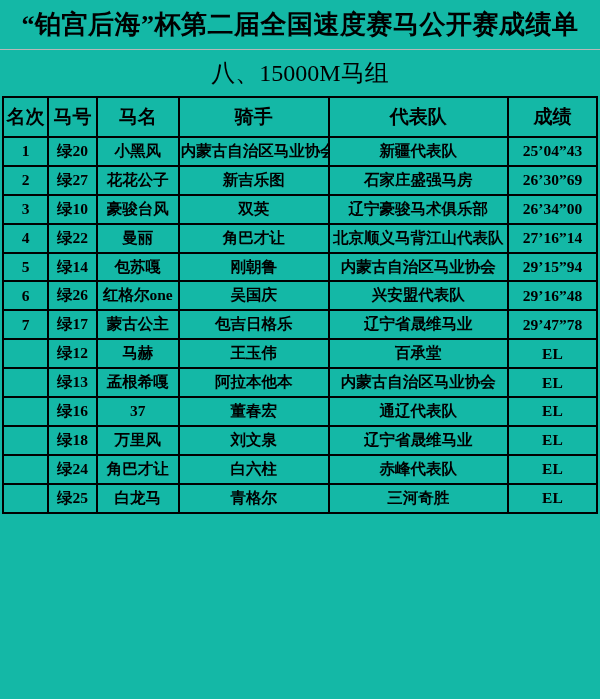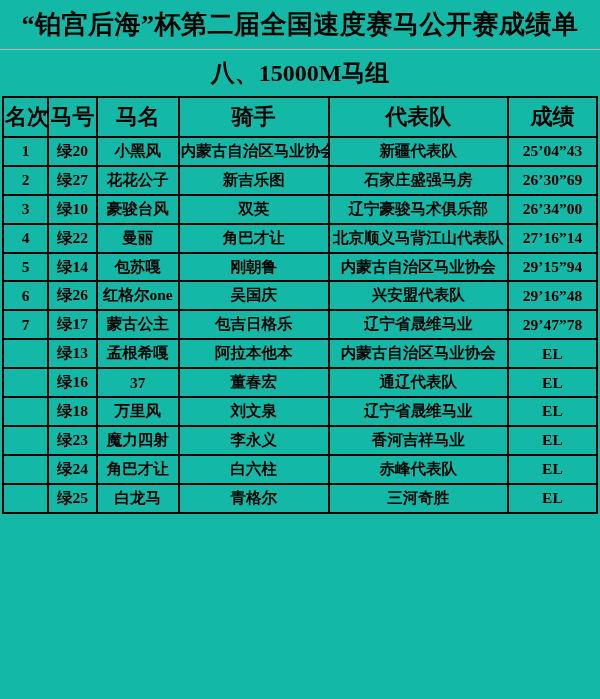--- a/index.html
+++ b/index.html
@@ -26,21 +26,21 @@
     white-space: nowrap;
     border-bottom: 1px solid #b8b8b8;
     letter-spacing: 0.5px;
   }
   .subtitle {
     height: 46px;
     display: flex;
     align-items: center;
     justify-content: center;
     font-size: 24px;
-    font-weight: bold;
+    font-weight: normal;
   }
   table.results {
     width: 596px;
     margin: 0 2px;
     border-collapse: collapse;
     table-layout: fixed;
   }
   table.results col.c-rank   { width: 7.6%;  }
   table.results col.c-number { width: 8.2%;  }
   table.results col.c-horse  { width: 13.8%; }
@@ -53,21 +53,21 @@
     text-align: center;
     vertical-align: middle;
     font-weight: bold;
     padding: 0 1px;
     overflow: hidden;
     white-space: nowrap;
     box-sizing: border-box;
   }
   table.results th {
     height: 40px;
-    font-size: 22px;
+    font-size: 19px;
   }
   table.results td {
     height: 28.9px;
     font-size: 15.5px;
   }
 </style>
 </head>
 <body>
 
 <div class="page">
@@ -145,48 +145,48 @@
         <tr>
           <td>7</td>
           <td>绿17</td>
           <td>蒙古公主</td>
           <td>包吉日格乐</td>
           <td>辽宁省晟维马业</td>
           <td>29’47”78</td>
         </tr>
         <tr>
           <td></td>
+          <td>绿12</td>
+          <td>马赫</td>
+          <td>王玉伟</td>
+          <td>百承堂</td>
+          <td>EL</td>
+        </tr>
+        <tr>
+          <td></td>
           <td>绿13</td>
           <td>孟根希嘎</td>
           <td>阿拉本他本</td>
           <td>内蒙古自治区马业协会</td>
           <td>EL</td>
         </tr>
         <tr>
           <td></td>
           <td>绿16</td>
           <td>37</td>
           <td>董春宏</td>
           <td>通辽代表队</td>
           <td>EL</td>
         </tr>
         <tr>
           <td></td>
           <td>绿18</td>
           <td>万里风</td>
           <td>刘文泉</td>
           <td>辽宁省晟维马业</td>
-          <td>EL</td>
-        </tr>
-        <tr>
-          <td></td>
-          <td>绿23</td>
-          <td>魔力四射</td>
-          <td>李永义</td>
-          <td>香河吉祥马业</td>
           <td>EL</td>
         </tr>
         <tr>
           <td></td>
           <td>绿24</td>
           <td>角巴才让</td>
           <td>白六柱</td>
           <td>赤峰代表队</td>
           <td>EL</td>
         </tr>

